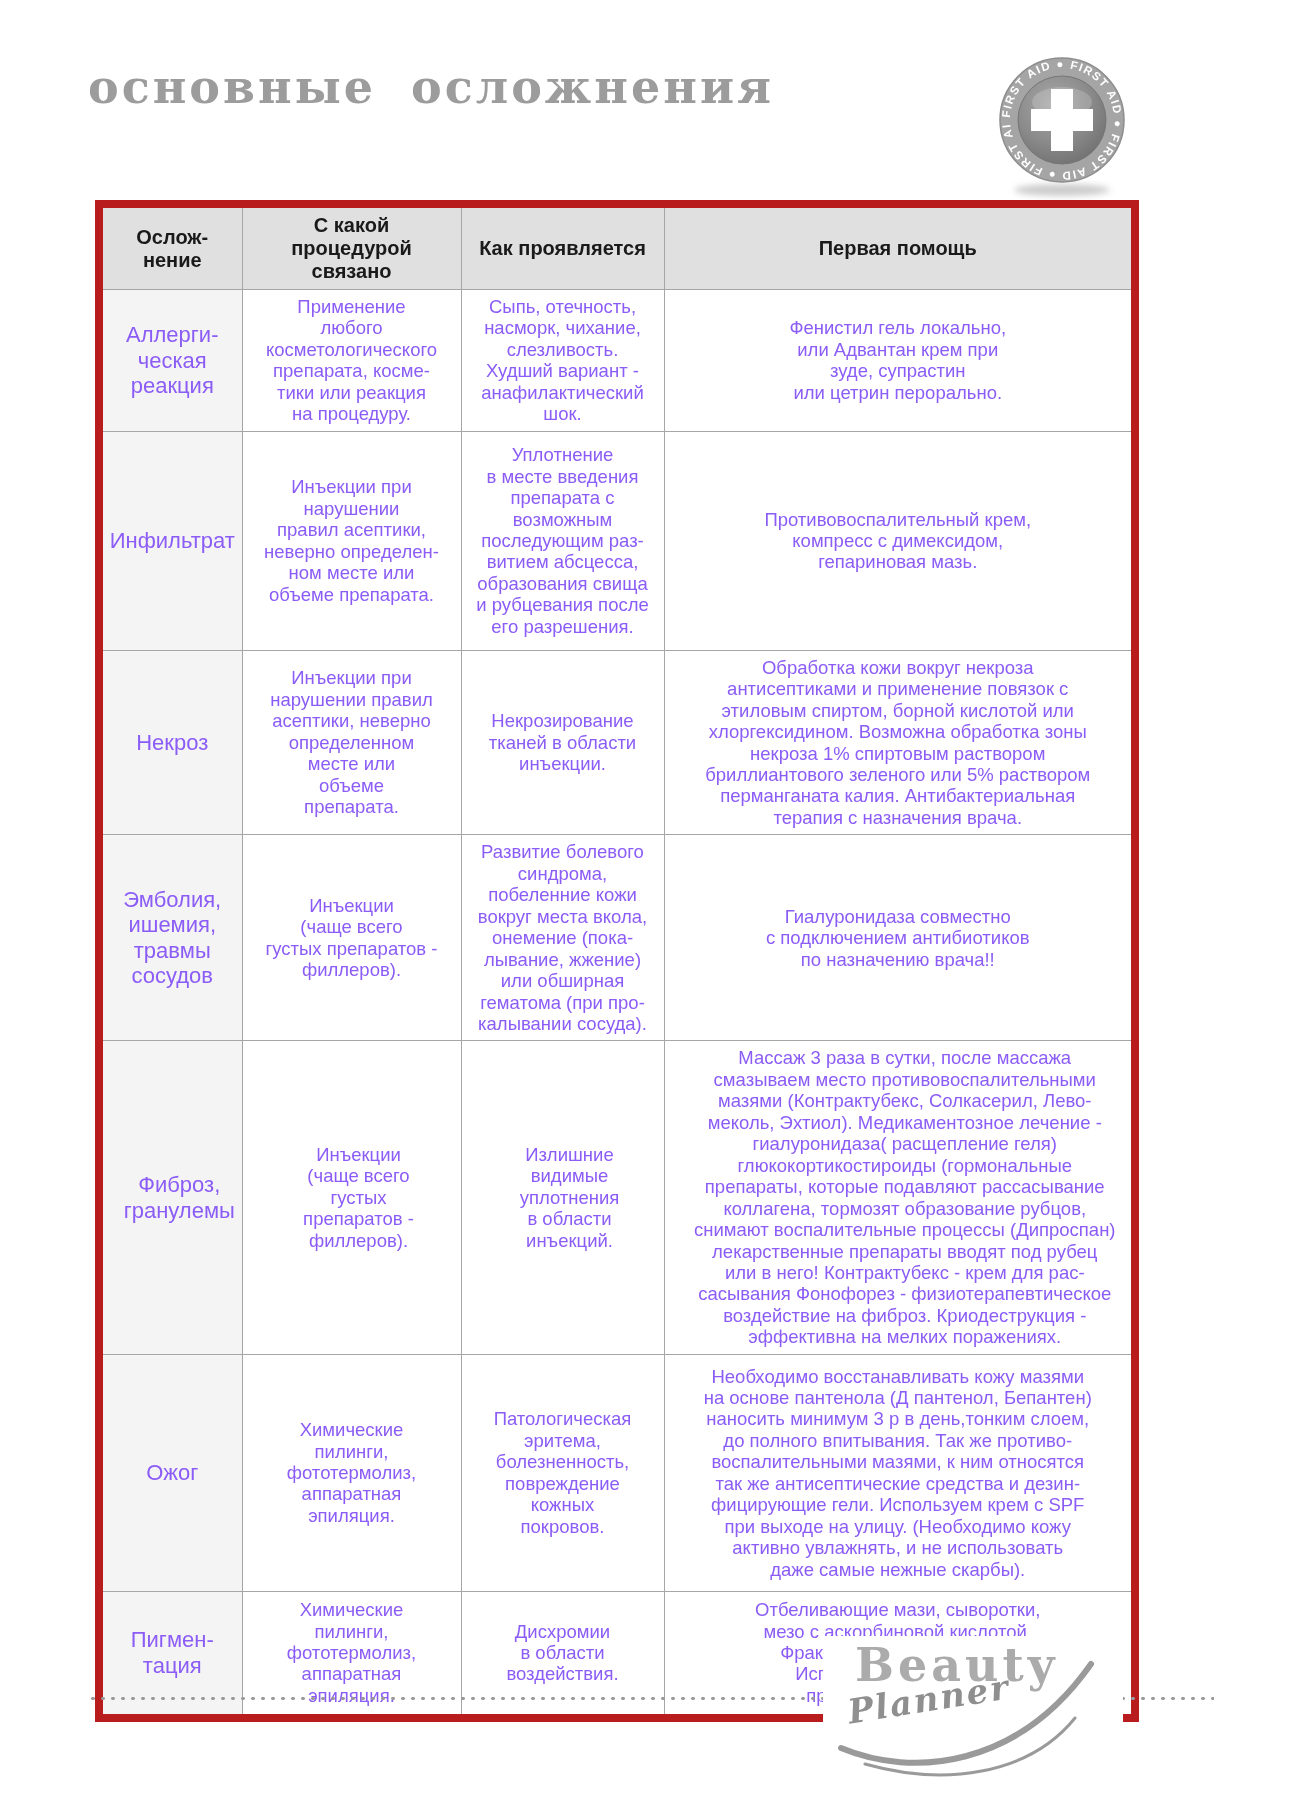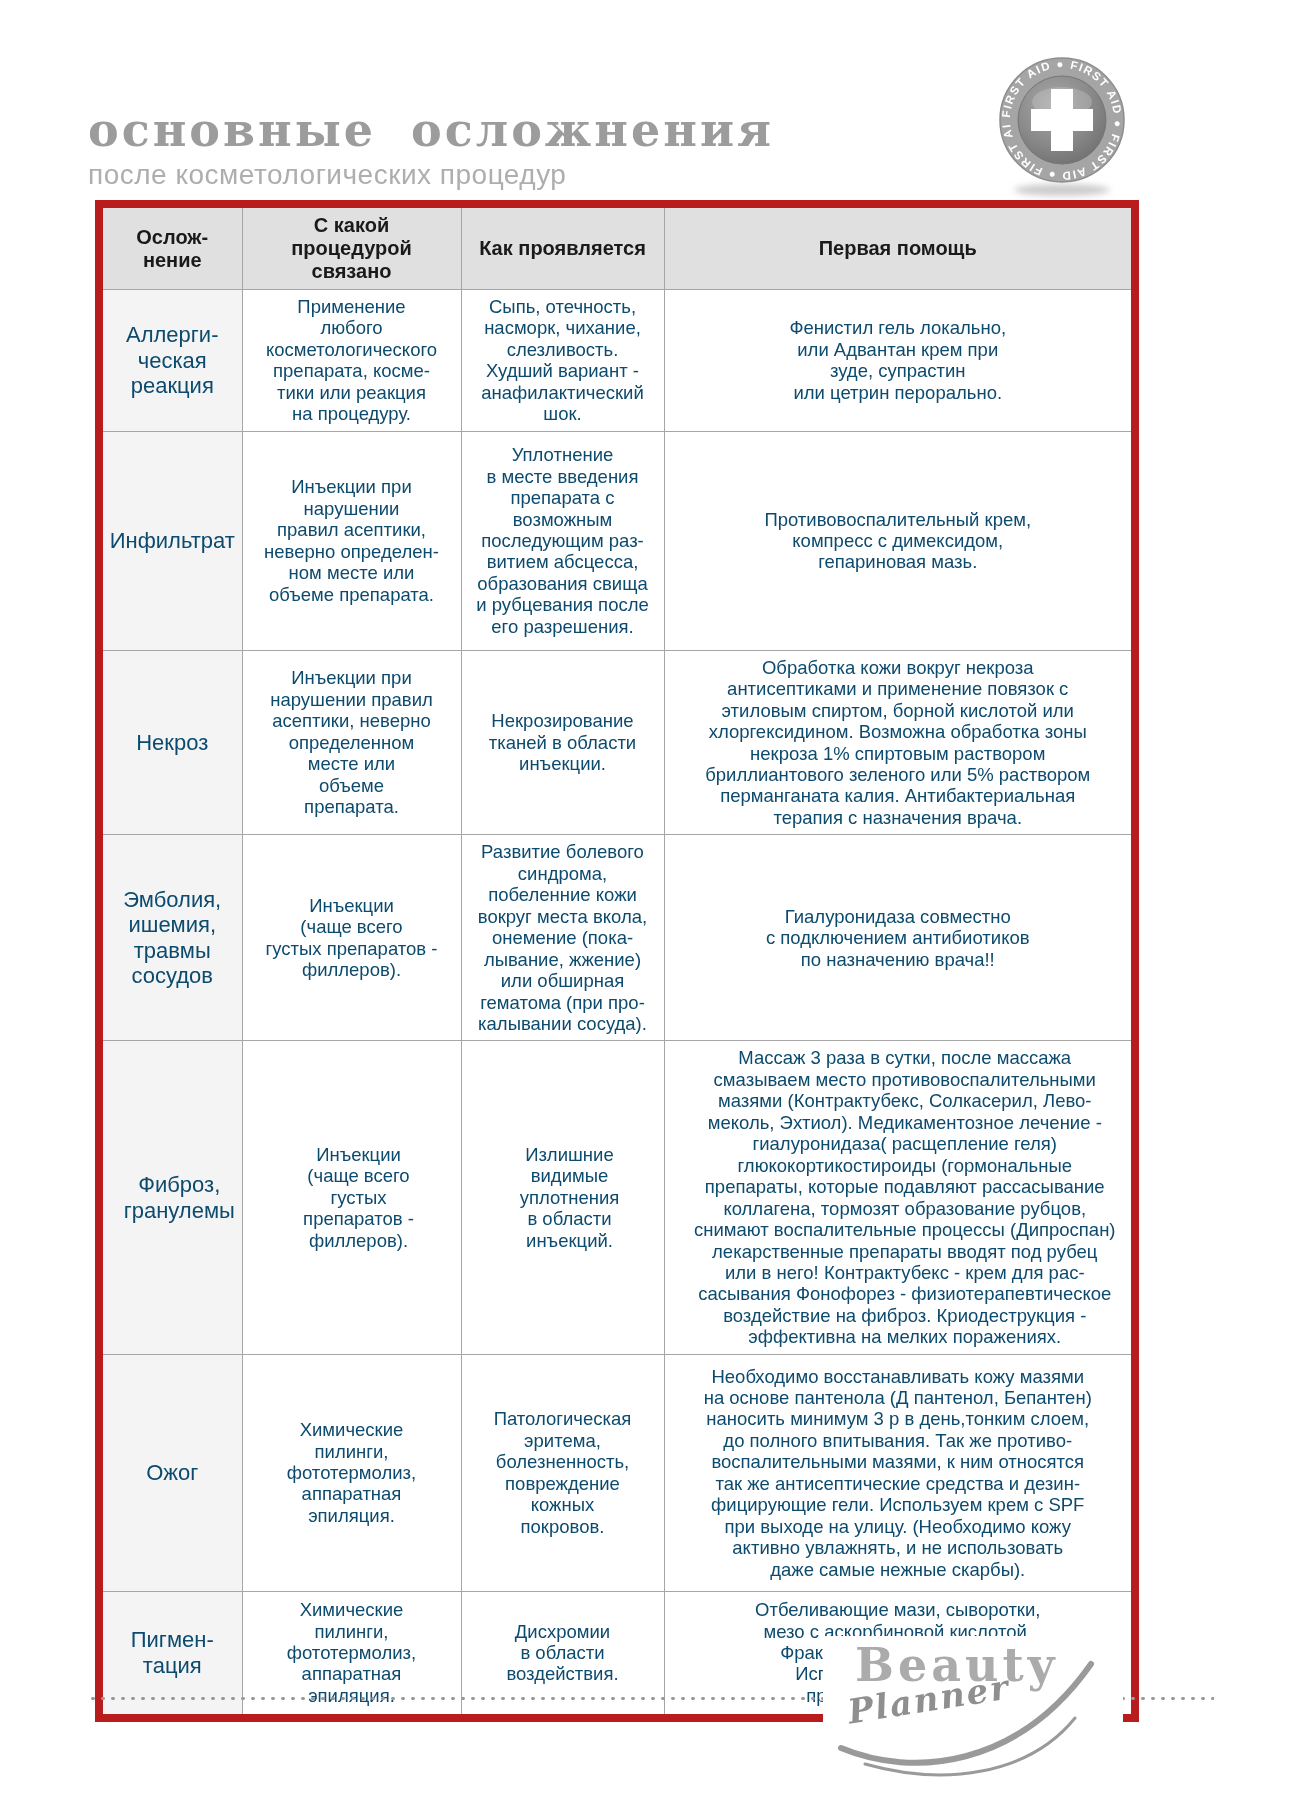--- a/index.html
+++ b/index.html
@@ -1,37 +1,37 @@
 <!DOCTYPE html>
 <html><head>
 <meta charset="utf-8">
 <style>
   html,body{margin:0;padding:0;background:#fff;}
   .page{position:relative;width:1302px;height:1819px;background:#fff;overflow:hidden;
         font-family:"Liberation Sans",sans-serif;color:#222;}
 
   
-  .title-block{position:absolute;left:88px;top:64px;margin-top:43px;}
+  .title-block{position:absolute;left:88px;top:64px;}
   .page-title{font-family:"DejaVu Serif",serif;font-weight:bold;font-size:46px;
               color:#9c9c9c;letter-spacing:3px;word-spacing:16px;line-height:1;}
   .page-subtitle{font-size:28px;color:#aeaeae;margin-top:6px;letter-spacing:0.5px;}
 
   
   .badge{position:absolute;left:996px;top:54px;width:132px;height:146px;}
 
   
   table.main{position:absolute;left:95px;top:200px;width:1036px;
              border-collapse:collapse;table-layout:fixed;
              border:8px solid #b91c1c;}
   table.main th, table.main td{
       border:1px solid #a6a6a6;text-align:center;vertical-align:middle;
       white-space:pre-line;padding:6px 6px;}
   table.main th{background:#e0e0e0;font-weight:bold;font-size:20px;line-height:1.15;
       color:#1a1a1a;height:62px;}
-  table.main td{background:#ffffff;font-size:18.5px;line-height:1.16;color:#0c4a6e;margin-left:20px;}
+  table.main td{background:#ffffff;font-size:18.5px;line-height:1.16;color:#8b5cf6;margin-left:20px;}
   table.main td:first-child{background:#f4f4f4;font-size:22px;}
 
   tbody tr:nth-child(1) td{height:112px;}
   tbody tr:nth-child(2) td{height:206px;}
   tbody tr:nth-child(3) td{height:166px;}
   tbody tr:nth-child(4) td{height:190px;}
   tbody tr:nth-child(5) td{height:288px;padding-left:20px;}
   tbody tr:nth-child(6) td{height:224px;}
   tbody tr:nth-child(7) td{height:110px;}
 
@@ -47,21 +47,20 @@
       transform:rotate(-9deg);letter-spacing:2px;line-height:1;}
   .logo-swoosh{position:absolute;left:0;top:0;}
 </style>
 </head>
 <body>
 
 <div class="page">
 
   <div class="title-block">
     <div class="page-title">основные осложнения</div>
-    <div class="page-subtitle">после косметологических процедур</div>
   </div>
 
   <div class="badge">
     <svg width="132" height="146" viewBox="0 0 132 146">
       <defs>
         <radialGradient id="innerG" cx="40%" cy="32%" r="80%">
           <stop offset="0%" stop-color="#a8a8a8"></stop>
           <stop offset="55%" stop-color="#8a8a8a"></stop>
           <stop offset="100%" stop-color="#6b6b6b"></stop>
         </radialGradient>

